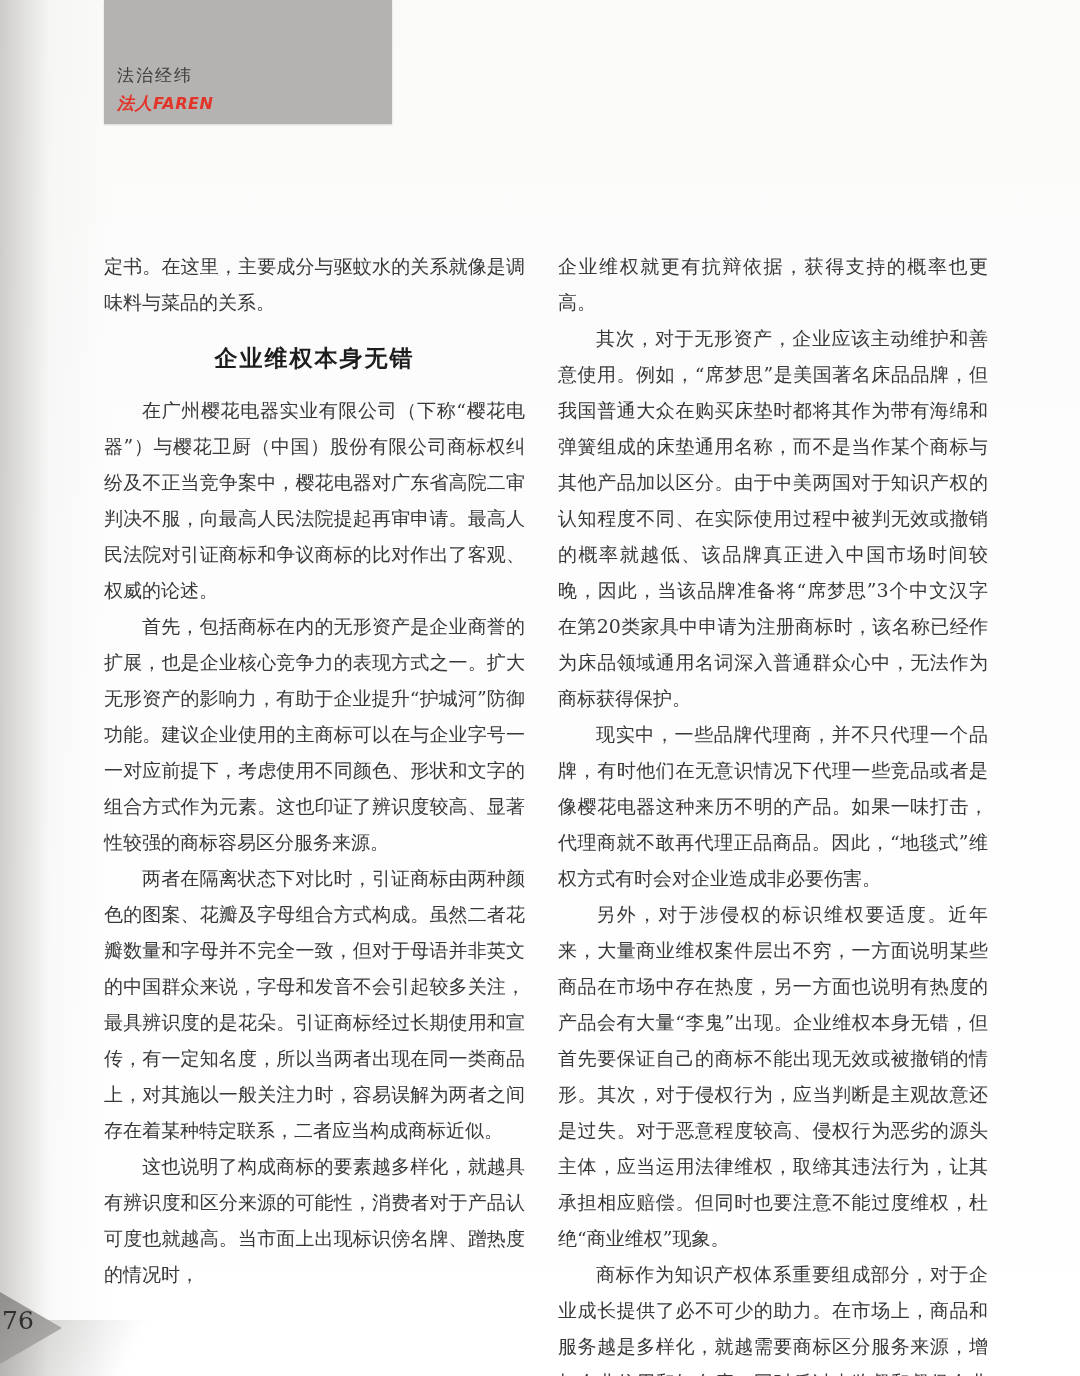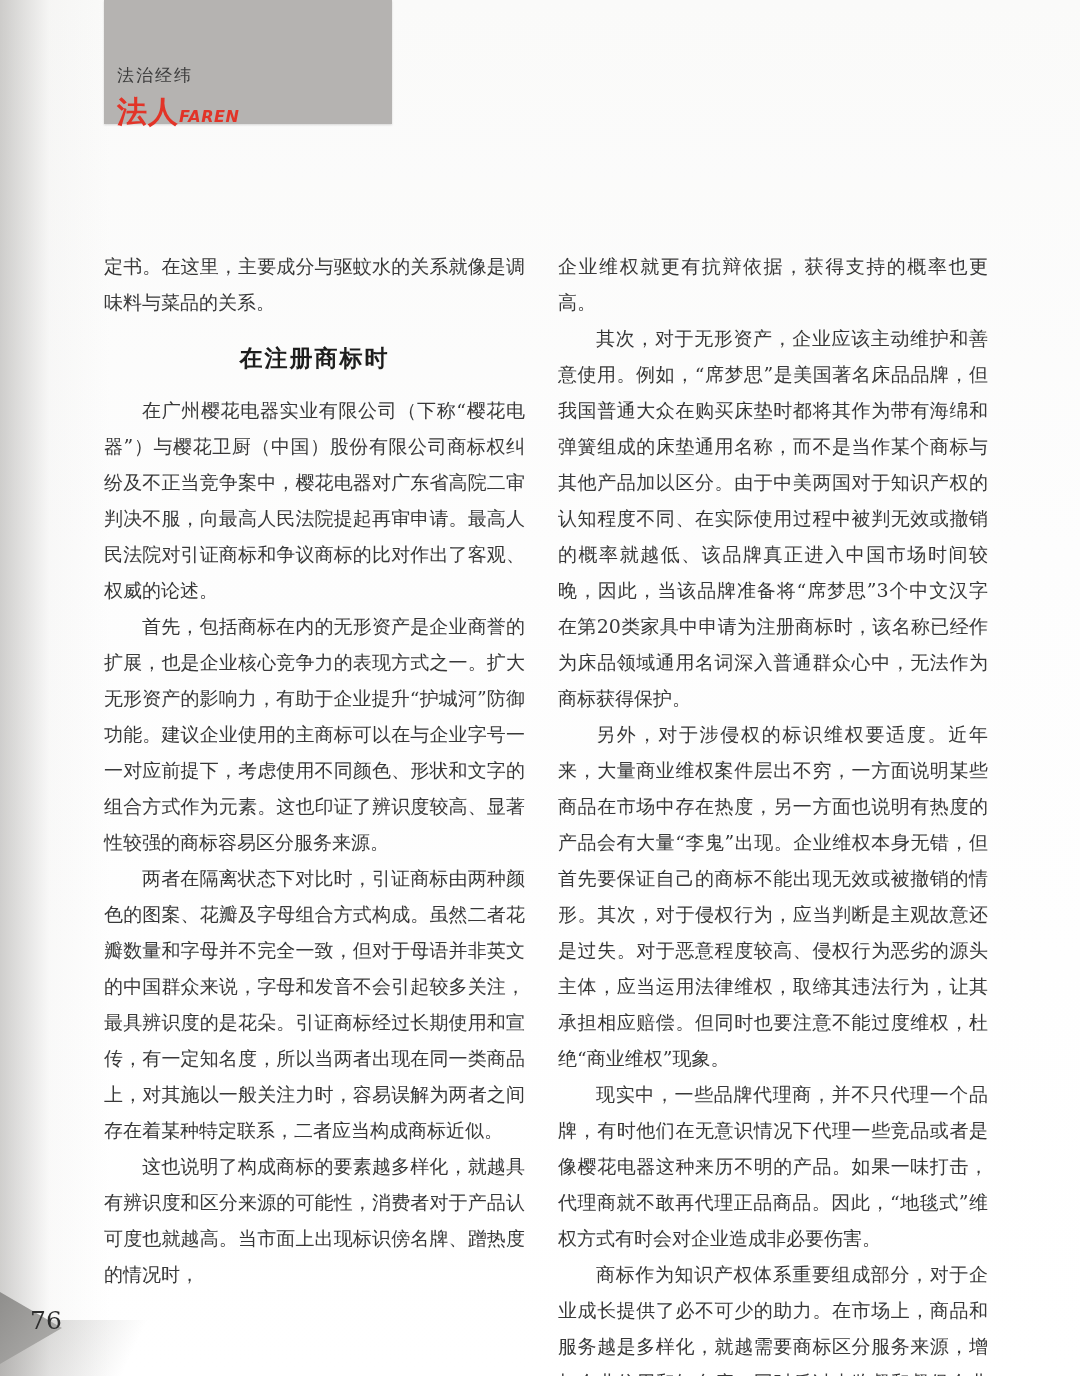--- a/index.html
+++ b/index.html
@@ -24,21 +24,21 @@
     position:absolute;left:104px;top:0;width:288px;height:124px;
     background:#b5b3b1;box-shadow:0 1px 2px rgba(0,0,0,.15);
   }
   .section-title{
     position:absolute;left:13px;top:64px;
     font-family:"DejaVu Sans","Liberation Sans",sans-serif;
     font-size:17px;color:#3b3b3b;letter-spacing:2px;
   }
   .logo-line{position:absolute;left:13px;top:92px;white-space:nowrap;}
   .logo-cn{
-    font-size:30px;font-weight:bold;color:#e23428;
+    font-size:17px;font-weight:bold;font-style:italic;color:#e23428;
     letter-spacing:1px;font-family:"DejaVu Serif",serif;
   }
   .logo-en{
     font-size:16px;font-weight:bold;font-style:italic;color:#e23428;
     letter-spacing:.5px;font-family:"DejaVu Sans","Liberation Sans",sans-serif;
   }
   
   .col{
     position:absolute;top:248px;
     font-size:19px;line-height:36px;color:#383838;
@@ -65,50 +65,50 @@
     background:#dd4434;border-radius:2px;vertical-align:-2px;
     box-shadow:inset 0 0 4px rgba(255,235,230,.75);
   }
   
   .page-num-triangle{
     position:absolute;left:0;top:1292px;width:62px;height:72px;
     background:linear-gradient(125deg,#8f8e8c,#b2b1af);
     clip-path:polygon(0 0,100% 50%,0 100%);
   }
   .page-num{
-    position:absolute;left:30px;top:1306px;
+    position:absolute;left:2px;top:1306px;
     font-size:25px;color:#2e2e2e;
     font-family:"DejaVu Serif","Liberation Serif",serif;
   }
 </style>
 </head>
 <body>
 
 <div class="edge-shadow"></div>
 <div class="edge-shadow-corner"></div>
 
 <div class="header-box">
   <div class="section-title">法治经纬</div>
   <div class="logo-line">
     <span class="logo-cn">法人</span><span class="logo-en">FAREN</span>
   </div>
 </div>
 
 <div class="col col-left">
   <p class="noindent">定书。在这里，主要成分与驱蚊水的关系就像是调味料与菜品的关系。</p>
-  <div class="heading">在注册商标时</div>
+  <div class="heading">企业维权本身无错</div>
   <p>在广州樱花电器实业有限公司（下称“樱花电器”）与樱花卫厨（中国）股份有限公司商标权纠纷及不正当竞争案中，樱花电器对广东省高院二审判决不服，向最高人民法院提起再审申请。最高人民法院对引证商标和争议商标的比对作出了客观、权威的论述。</p>
   <p>首先，包括商标在内的无形资产是企业商誉的扩展，也是企业核心竞争力的表现方式之一。扩大无形资产的影响力，有助于企业提升“护城河”防御功能。建议企业使用的主商标可以在与企业字号一一对应前提下，考虑使用不同颜色、形状和文字的组合方式作为元素。这也印证了辨识度较高、显著性较强的商标容易区分服务来源。</p>
   <p>两者在隔离状态下对比时，引证商标由两种颜色的图案、花瓣及字母组合方式构成。虽然二者花瓣数量和字母并不完全一致，但对于母语并非英文的中国群众来说，字母和发音不会引起较多关注，最具辨识度的是花朵。引证商标经过长期使用和宣传，有一定知名度，所以当两者出现在同一类商品上，对其施以一般关注力时，容易误解为两者之间存在着某种特定联系，二者应当构成商标近似。</p>
   <p>这也说明了构成商标的要素越多样化，就越具有辨识度和区分来源的可能性，消费者对于产品认可度也就越高。当市面上出现标识傍名牌、蹭热度的情况时，</p>
 </div>
 
 <div class="col col-right">
   <p class="noindent">企业维权就更有抗辩依据，获得支持的概率也更高。</p>
   <p>其次，对于无形资产，企业应该主动维护和善意使用。例如，“席梦思”是美国著名床品品牌，但我国普通大众在购买床垫时都将其作为带有海绵和弹簧组成的床垫通用名称，而不是当作某个商标与其他产品加以区分。由于中美两国对于知识产权的认知程度不同、在实际使用过程中被判无效或撤销的概率就越低、该品牌真正进入中国市场时间较晚，因此，当该品牌准备将“席梦思”3个中文汉字在第20类家具中申请为注册商标时，该名称已经作为床品领域通用名词深入普通群众心中，无法作为商标获得保护。</p>
+  <p>现实中，一些品牌代理商，并不只代理一个品牌，有时他们在无意识情况下代理一些竞品或者是像樱花电器这种来历不明的产品。如果一味打击，代理商就不敢再代理正品商品。因此，“地毯式”维权方式有时会对企业造成非必要伤害。</p>
   <p>另外，对于涉侵权的标识维权要适度。近年来，大量商业维权案件层出不穷，一方面说明某些商品在市场中存在热度，另一方面也说明有热度的产品会有大量“李鬼”出现。企业维权本身无错，但首先要保证自己的商标不能出现无效或被撤销的情形。其次，对于侵权行为，应当判断是主观故意还是过失。对于恶意程度较高、侵权行为恶劣的源头主体，应当运用法律维权，取缔其违法行为，让其承担相应赔偿。但同时也要注意不能过度维权，杜绝“商业维权”现象。</p>
-  <p>现实中，一些品牌代理商，并不只代理一个品牌，有时他们在无意识情况下代理一些竞品或者是像樱花电器这种来历不明的产品。如果一味打击，代理商就不敢再代理正品商品。因此，“地毯式”维权方式有时会对企业造成非必要伤害。</p>
   <p><span>商标作为知识产权体系重要组成部分，对于企业成长提供了必不可少的助力。在市场上，商品和服务越是多样化，就越需要商标区分服务来源，增加企业信用和知名度，同时反过来监督和督促企业对相关商品严把质量关，维护商标和商品在顾客心中的信誉。</span><span class="seal"></span></p>
   <div class="editor">（责编 惠宁宁）</div>
 </div>
 
 <div class="page-num-triangle"></div>
 <div class="page-num">76</div>
 
 </body></html>

